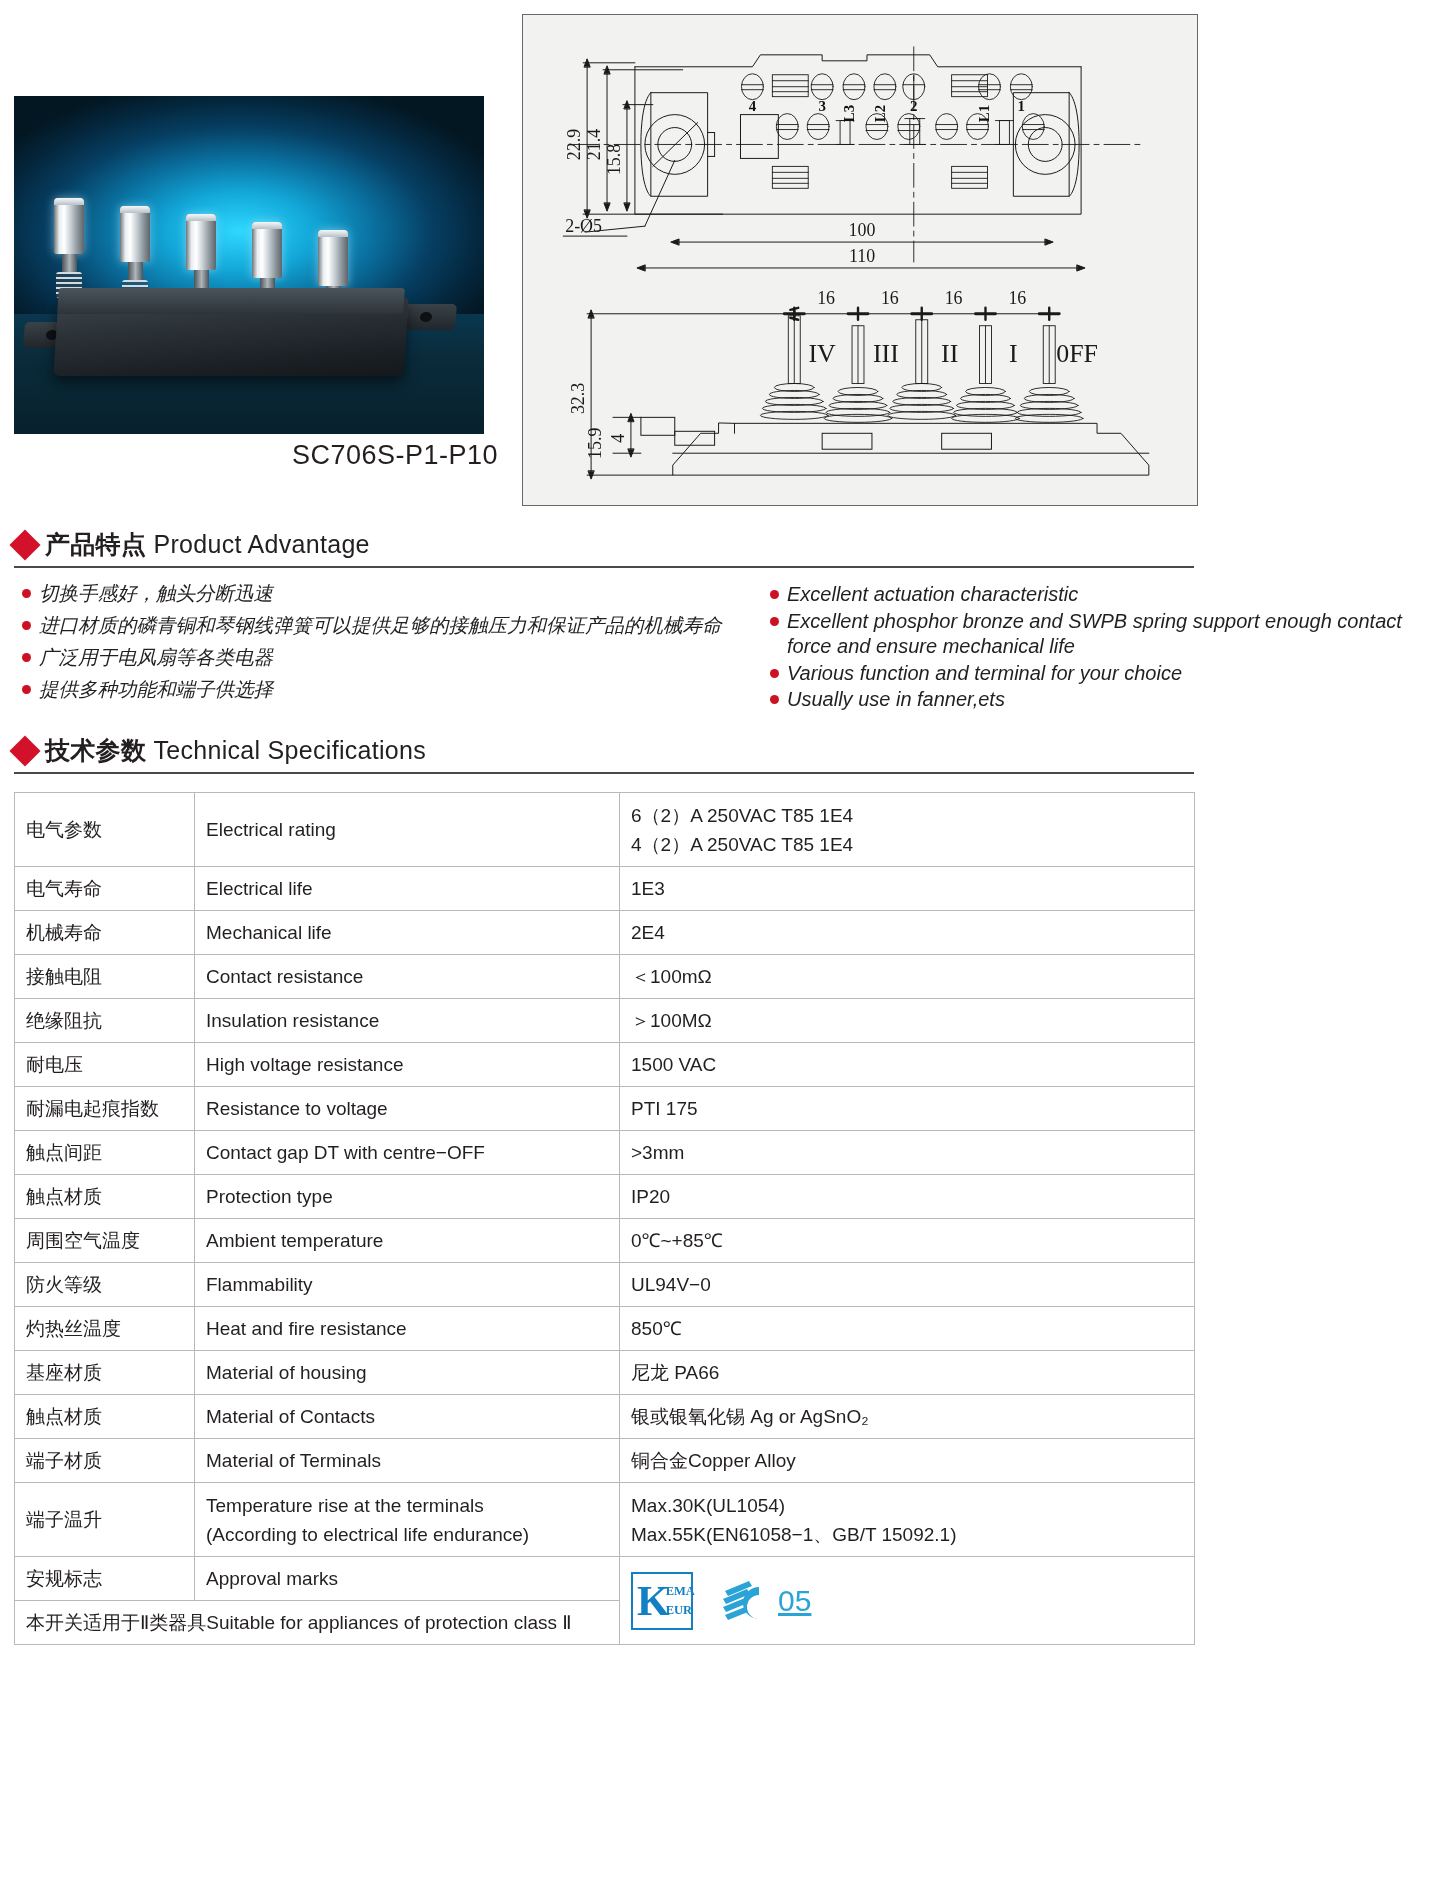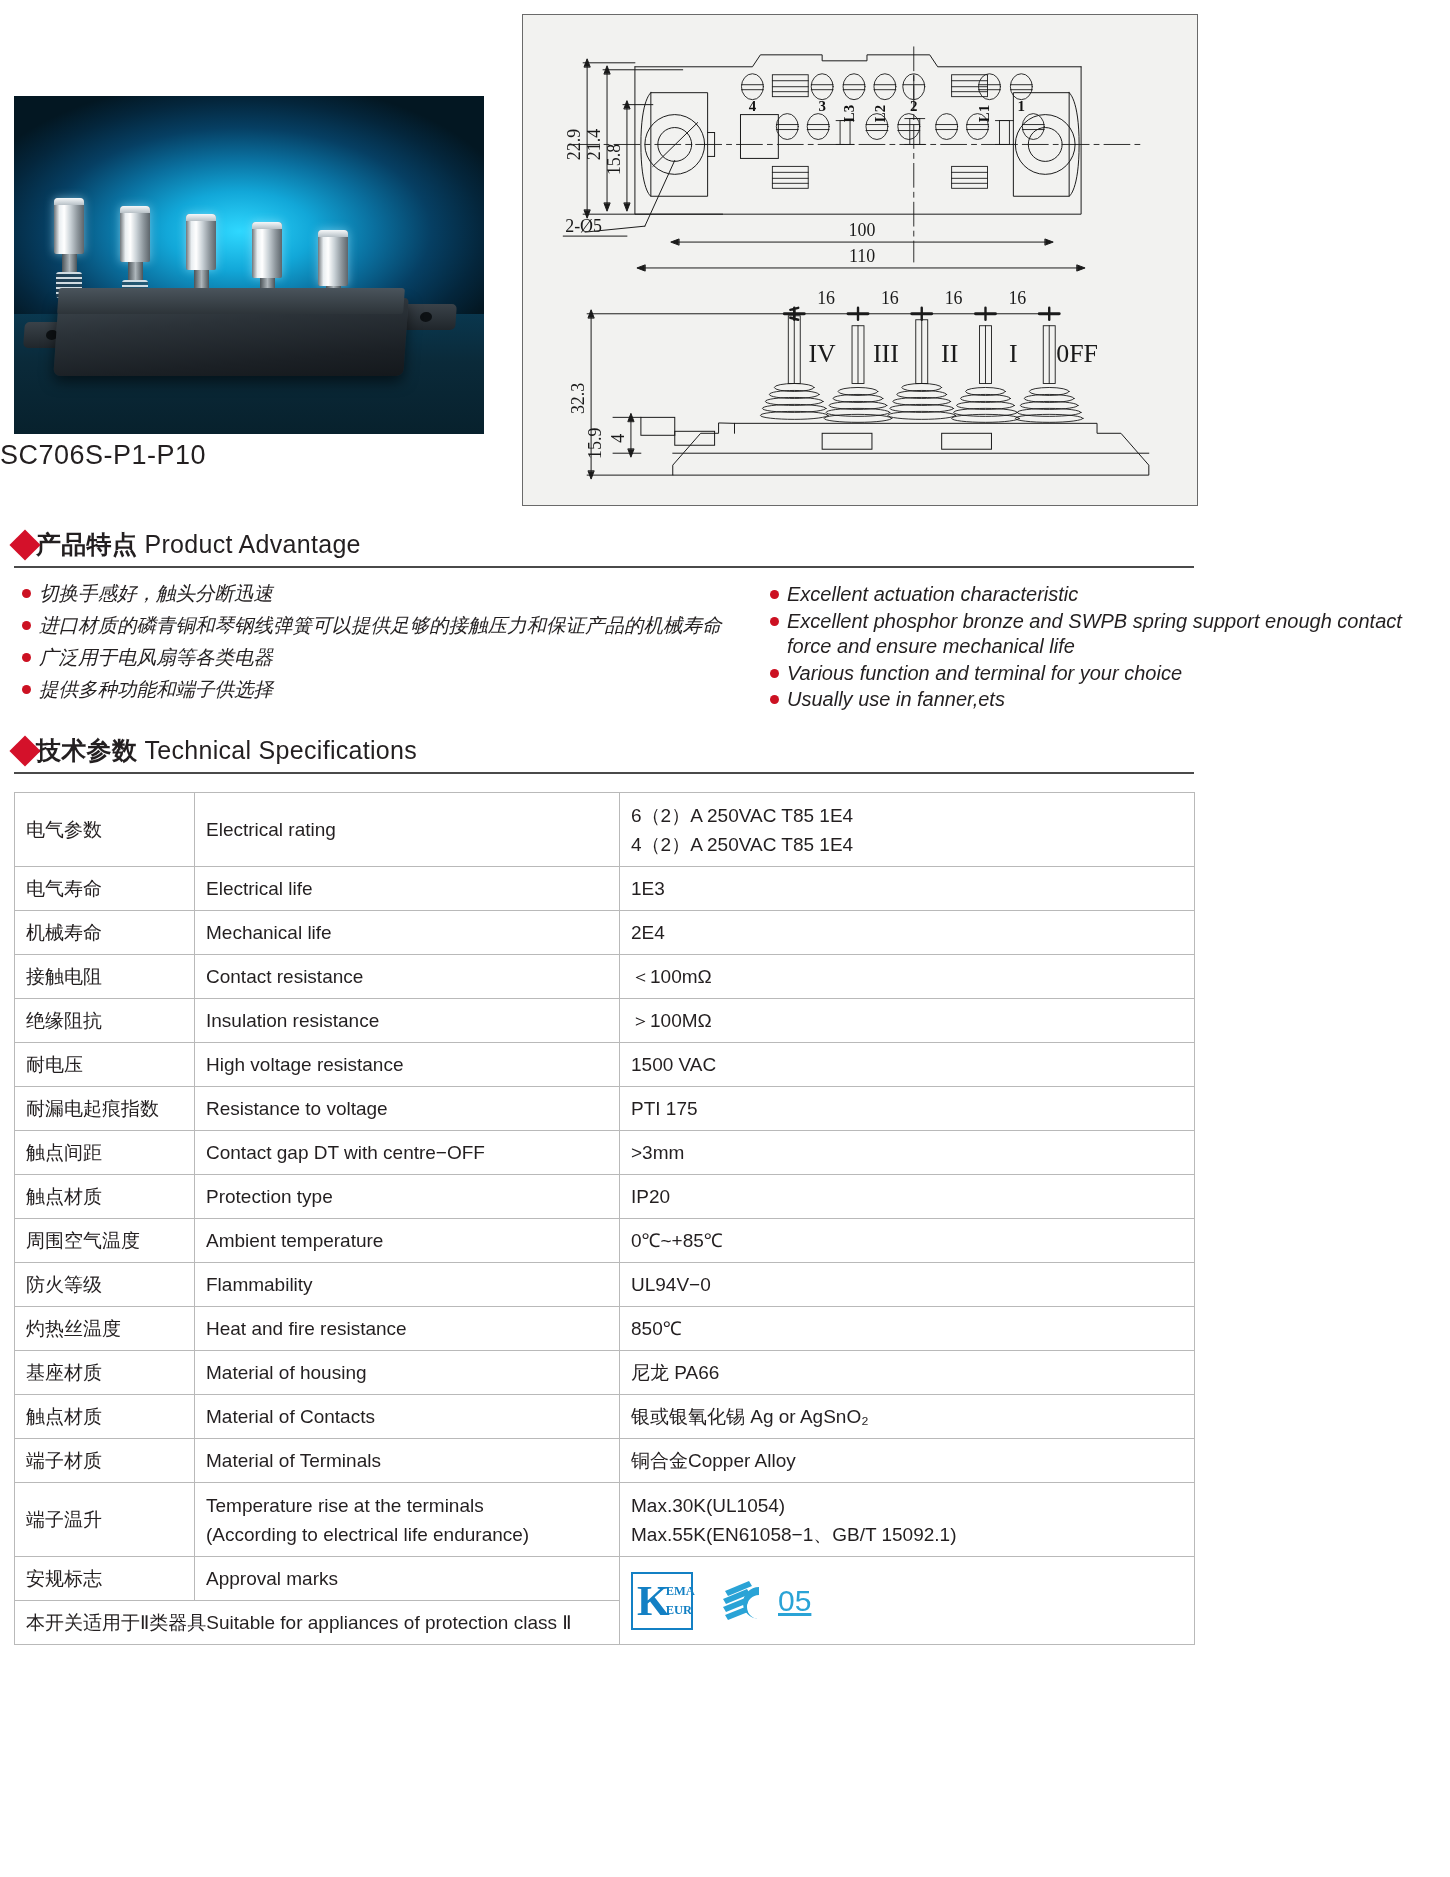--- a/index.html
+++ b/index.html
@@ -78,36 +78,36 @@
     background:linear-gradient(90deg,#4b5358,#aeb6bb,#4b5358);
   }
   .btn-spring{
     width:26px; height:26px; margin:0 auto;
     background:repeating-linear-gradient(180deg,
       rgba(220,228,233,.95) 0 2px, rgba(60,70,78,.5) 2px 5px);
     border-radius:3px;
   }
   .caption{
     position:absolute; left:0; top:440px; width:498px;
-    text-align:left; font-size:27px; letter-spacing:.5px; color:#231f20;
+    text-align:right; font-size:27px; letter-spacing:.5px; color:#231f20;
   }
 
   
   .draw-panel{
     position:absolute; left:522px; top:14px;
     width:676px; height:492px;
     background:#f2f2f0;
     border:1.5px solid #6a6a6a;
   }
   .draw-panel svg{ display:block; width:100%; height:100%; }
 
   
   .sec-head{
     position:absolute; left:14px; width:1180px;
-    display:flex; align-items:flex-end; 
+    display:flex; align-items:flex-end; gap:9px;
   }
   .diamond{
     width:22px; height:22px; background:#d4112a;
     transform:rotate(45deg); flex:0 0 auto; margin-bottom:5px;
   }
   .sec-title{ font-size:25px; font-weight:bold; letter-spacing:.3px; white-space:nowrap; }
   .sec-title .en{ font-weight:normal; }
   .sec-rule{
     position:absolute; left:14px; width:1180px; height:0;
     border-top:2px solid #4a4a4a;

